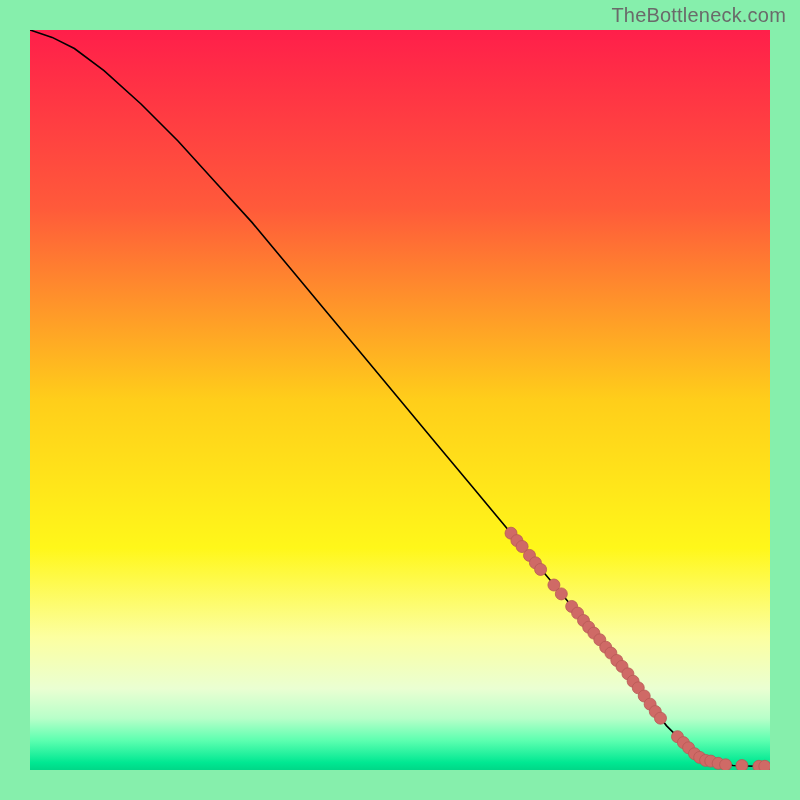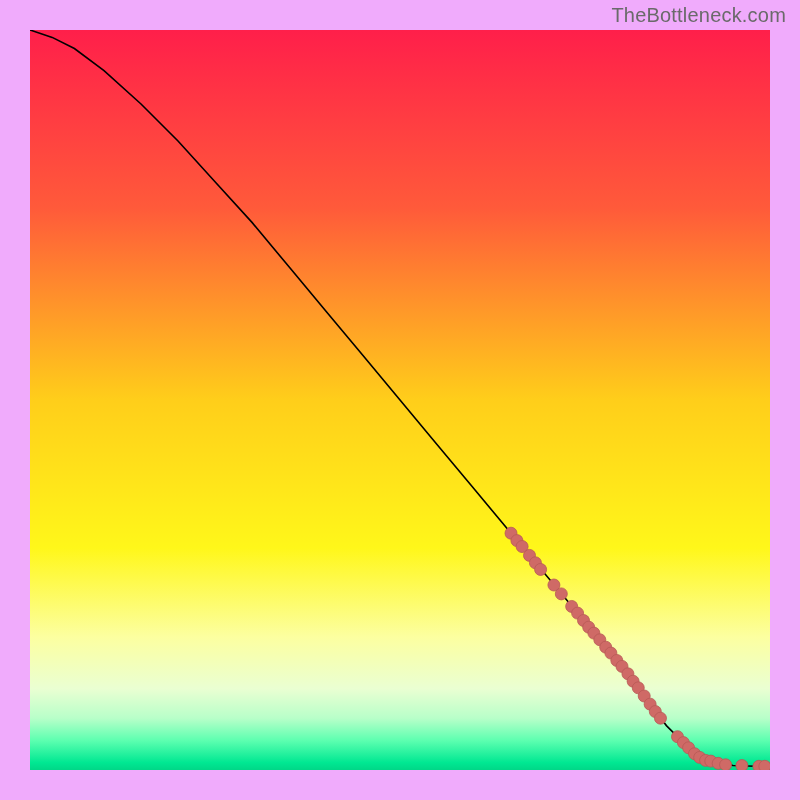--- a/index.html
+++ b/index.html
@@ -8,21 +8,21 @@
     width: 800px;
     height: 800px;
     background: #000;
     overflow: hidden;
     font-family: Arial, Helvetica, sans-serif;
   }
   .frame {
     position: relative;
     width: 800px;
     height: 800px;
-    background: #f0abfc;
+    background: #86efac;
   }
   .watermark {
     position: absolute;
     top: 4px;
     right: 14px;
     color: #6a6a6a;
     font-size: 20px;
     font-weight: 500;
     letter-spacing: 0.2px;
     z-index: 5;

